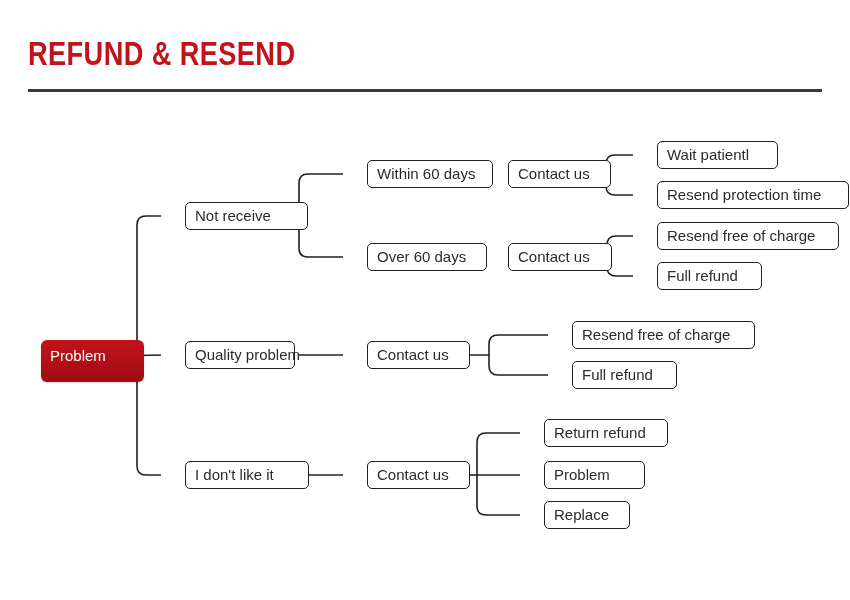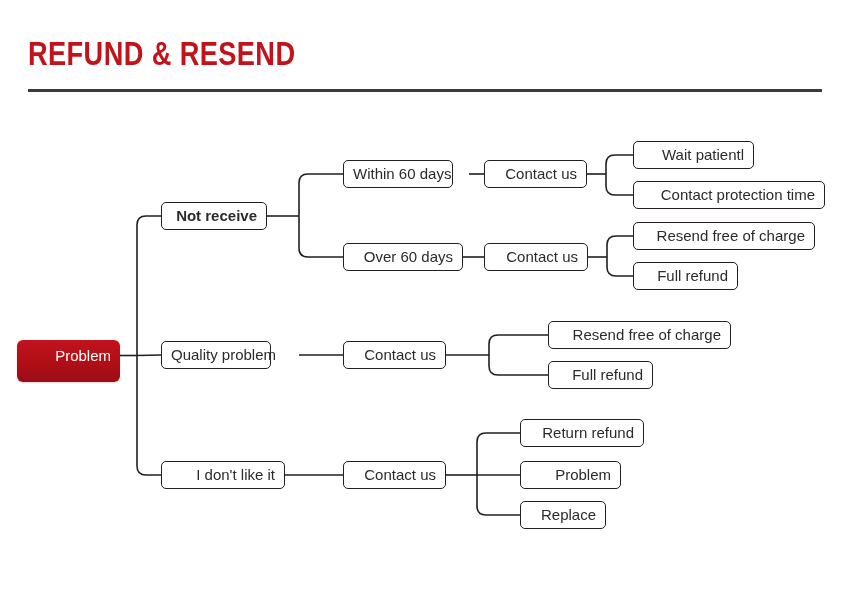--- a/index.html
+++ b/index.html
@@ -61,23 +61,24 @@
   .node {
     position: absolute;
     box-sizing: border-box;
     height: 28px;
     line-height: 25px;
     border: 1.4px solid #231f20;
     border-radius: 5px;
     background: #ffffff;
     color: #2b2b2b;
     font-size: 15px;
-    text-align: right;
+    text-align: left;
     white-space: nowrap;
     padding: 0 9px;
+    margin-left: 24px;
   }
   .node.root {
     background: linear-gradient(to bottom, #c1131c 0%, #b00f17 55%, #9c0d14 100%);
     border: none;
     border-radius: 6px;
     color: #ffffff;
     height: 31px;
     line-height: 31px;
     font-size: 15px;
     box-shadow: 0 1px 2px rgba(0,0,0,0.18);
@@ -114,25 +115,25 @@
         <path d="M 489 355 L 489 344 Q 489 335 498 335 L 548 335" fill="none" stroke="#231f20" stroke-width="1.6" stroke-linecap="butt" stroke-linejoin="round"></path>
         <path d="M 489 355 L 489 366 Q 489 375 498 375 L 548 375" fill="none" stroke="#231f20" stroke-width="1.6" stroke-linecap="butt" stroke-linejoin="round"></path>
         <path d="M 285 475 L 343 475" fill="none" stroke="#231f20" stroke-width="1.6" stroke-linecap="butt" stroke-linejoin="round"></path>
         <path d="M 446 475 L 477 475" fill="none" stroke="#231f20" stroke-width="1.6" stroke-linecap="butt" stroke-linejoin="round"></path>
         <path d="M 477 475 L 477 442 Q 477 433 486 433 L 520 433" fill="none" stroke="#231f20" stroke-width="1.6" stroke-linecap="butt" stroke-linejoin="round"></path>
         <path d="M 477 475 L 520 475" fill="none" stroke="#231f20" stroke-width="1.6" stroke-linecap="butt" stroke-linejoin="round"></path>
         <path d="M 477 475 L 477 506 Q 477 515 486 515 L 520 515" fill="none" stroke="#231f20" stroke-width="1.6" stroke-linecap="butt" stroke-linejoin="round"></path>
       </svg>
     <div id="node-layer">
         <div class="node root" style="left: 17px; top: 340px; width: 103px; height: 42px;"><span>Problem</span></div>
-        <div class="node" style="left: 161px; top: 202px; width: 106px; font-weight: bold;"><span>Not receive</span></div>
-        <div class="node" style="left: 343px; top: 160px; width: 110px;"><span>Within 60 days</span></div>
+        <div class="node" style="left: 161px; top: 202px; width: 123px;"><span>Not receive</span></div>
+        <div class="node" style="left: 343px; top: 160px; width: 126px;"><span>Within 60 days</span></div>
         <div class="node" style="left: 484px; top: 160px; width: 103px;"><span>Contact us</span></div>
         <div class="node" style="left: 633px; top: 141px; width: 121px;"><span>Wait patientl</span></div>
-        <div class="node" style="left: 633px; top: 181px; width: 192px;"><span>Contact protection time</span></div>
+        <div class="node" style="left: 633px; top: 181px; width: 192px;"><span>Resend protection time</span></div>
         <div class="node" style="left: 343px; top: 243px; width: 120px;"><span>Over 60 days</span></div>
         <div class="node" style="left: 484px; top: 243px; width: 104px;"><span>Contact us</span></div>
         <div class="node" style="left: 633px; top: 222px; width: 182px;"><span>Resend free of charge</span></div>
         <div class="node" style="left: 633px; top: 262px; width: 105px;"><span>Full refund</span></div>
         <div class="node" style="left: 161px; top: 341px; width: 110px;"><span>Quality problem</span></div>
         <div class="node" style="left: 343px; top: 341px; width: 103px;"><span>Contact us</span></div>
         <div class="node" style="left: 548px; top: 321px; width: 183px;"><span>Resend free of charge</span></div>
         <div class="node" style="left: 548px; top: 361px; width: 105px;"><span>Full refund</span></div>
         <div class="node" style="left: 161px; top: 461px; width: 124px;"><span>I don't like it</span></div>
         <div class="node" style="left: 343px; top: 461px; width: 103px;"><span>Contact us</span></div>

